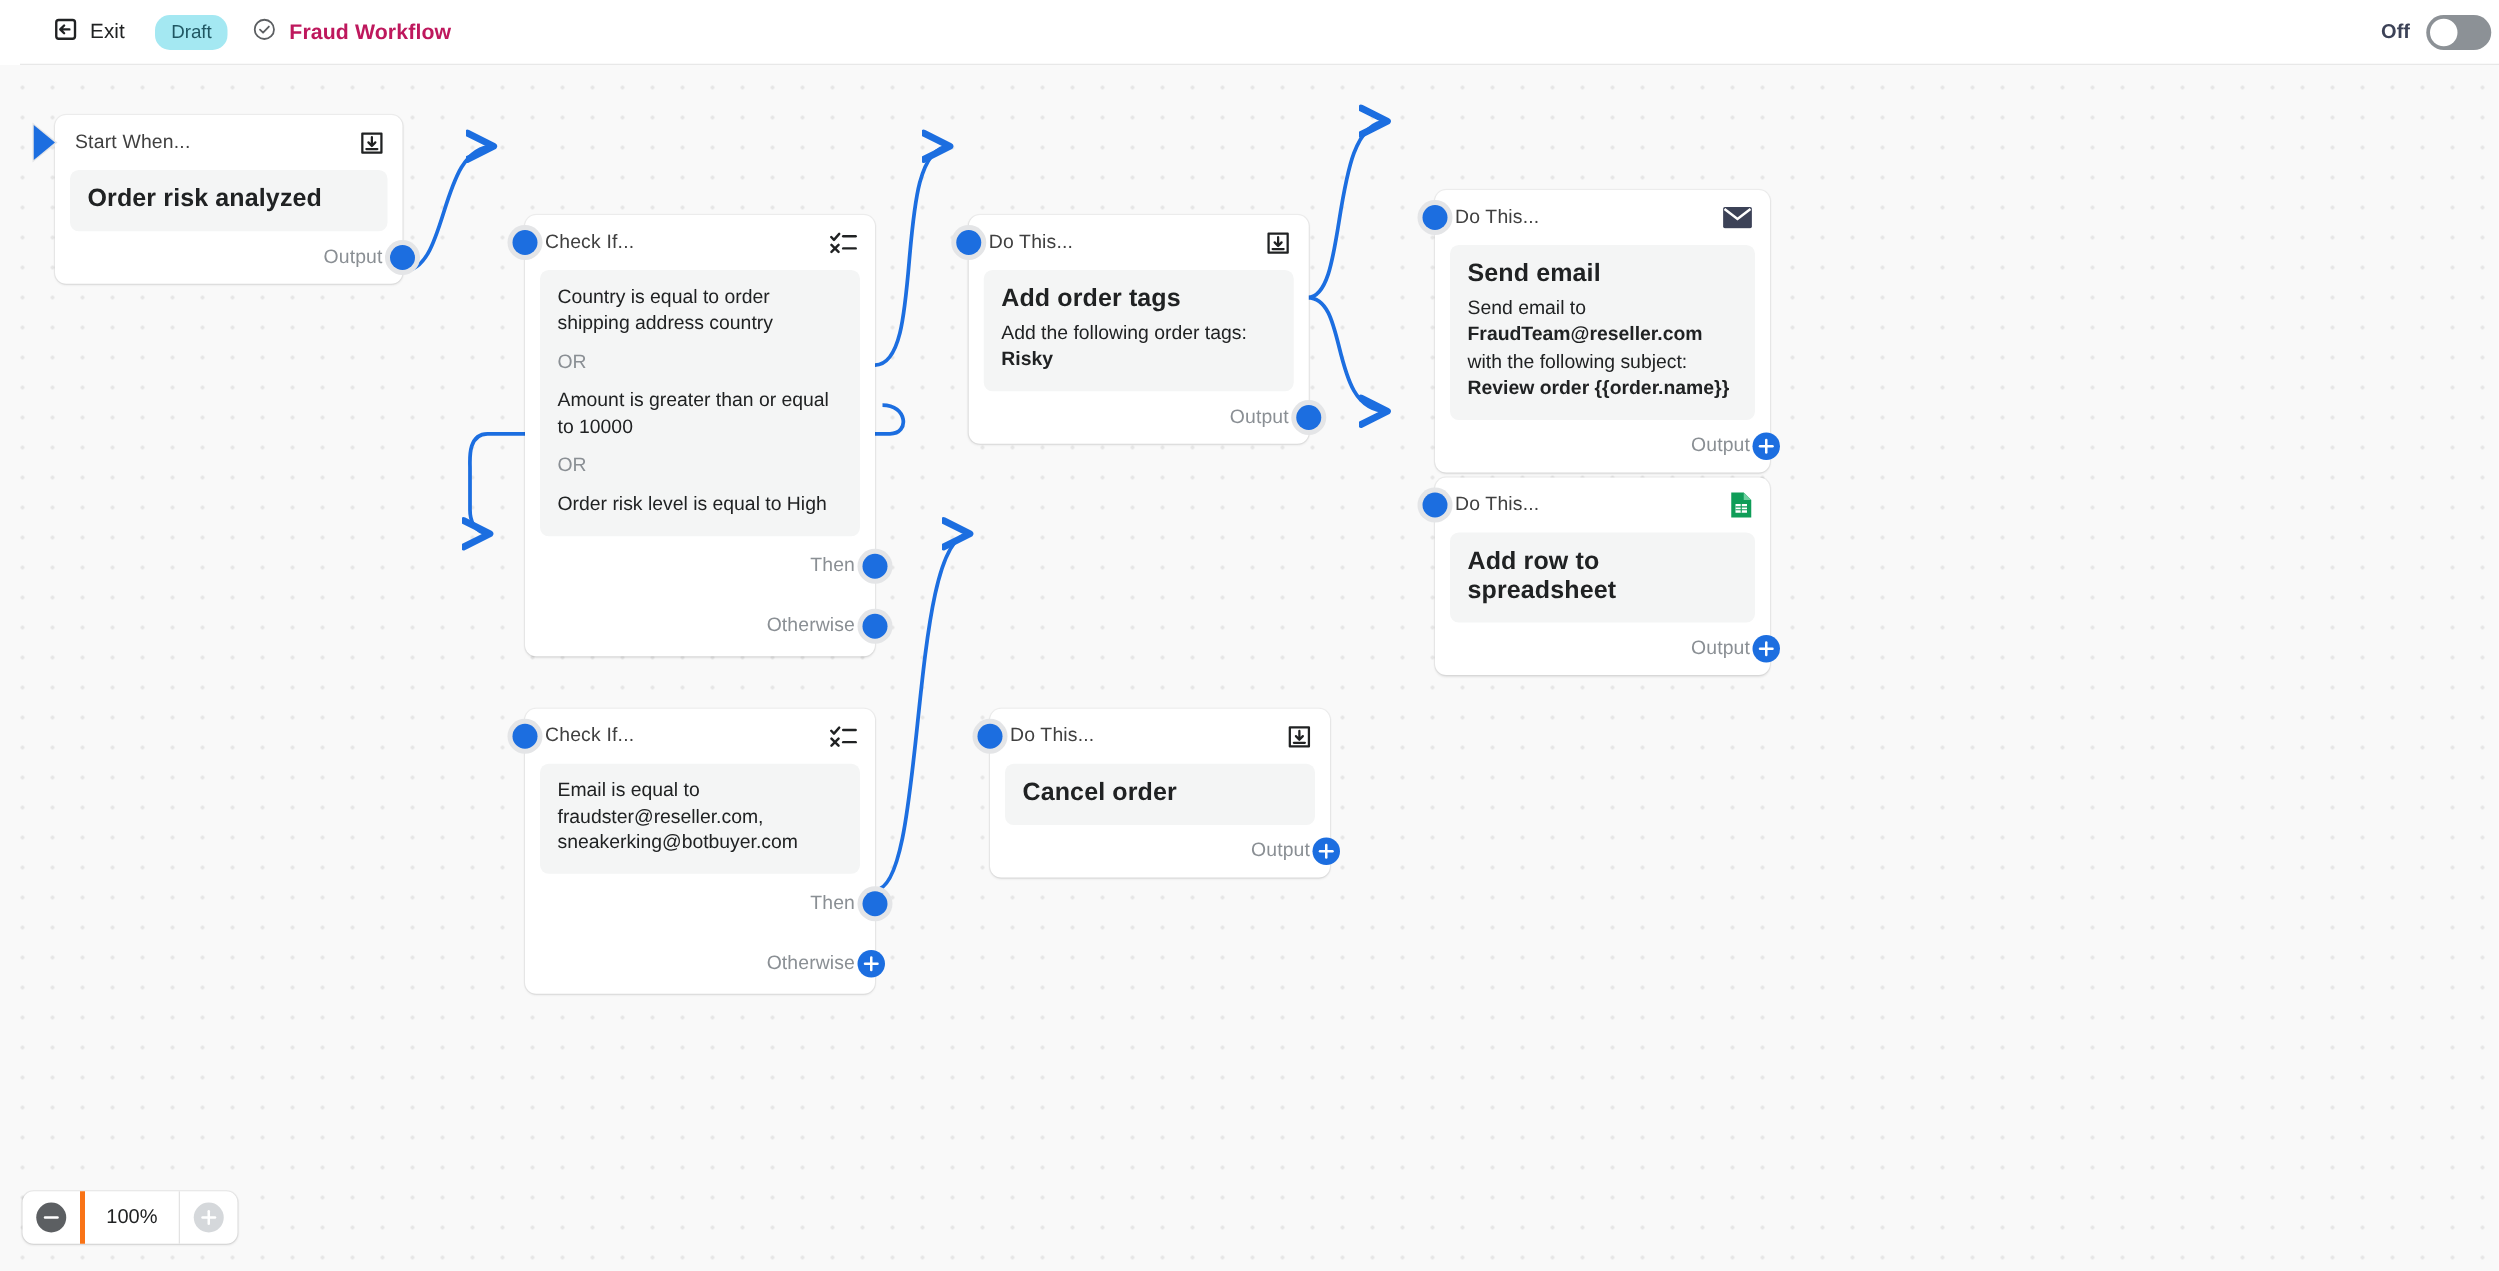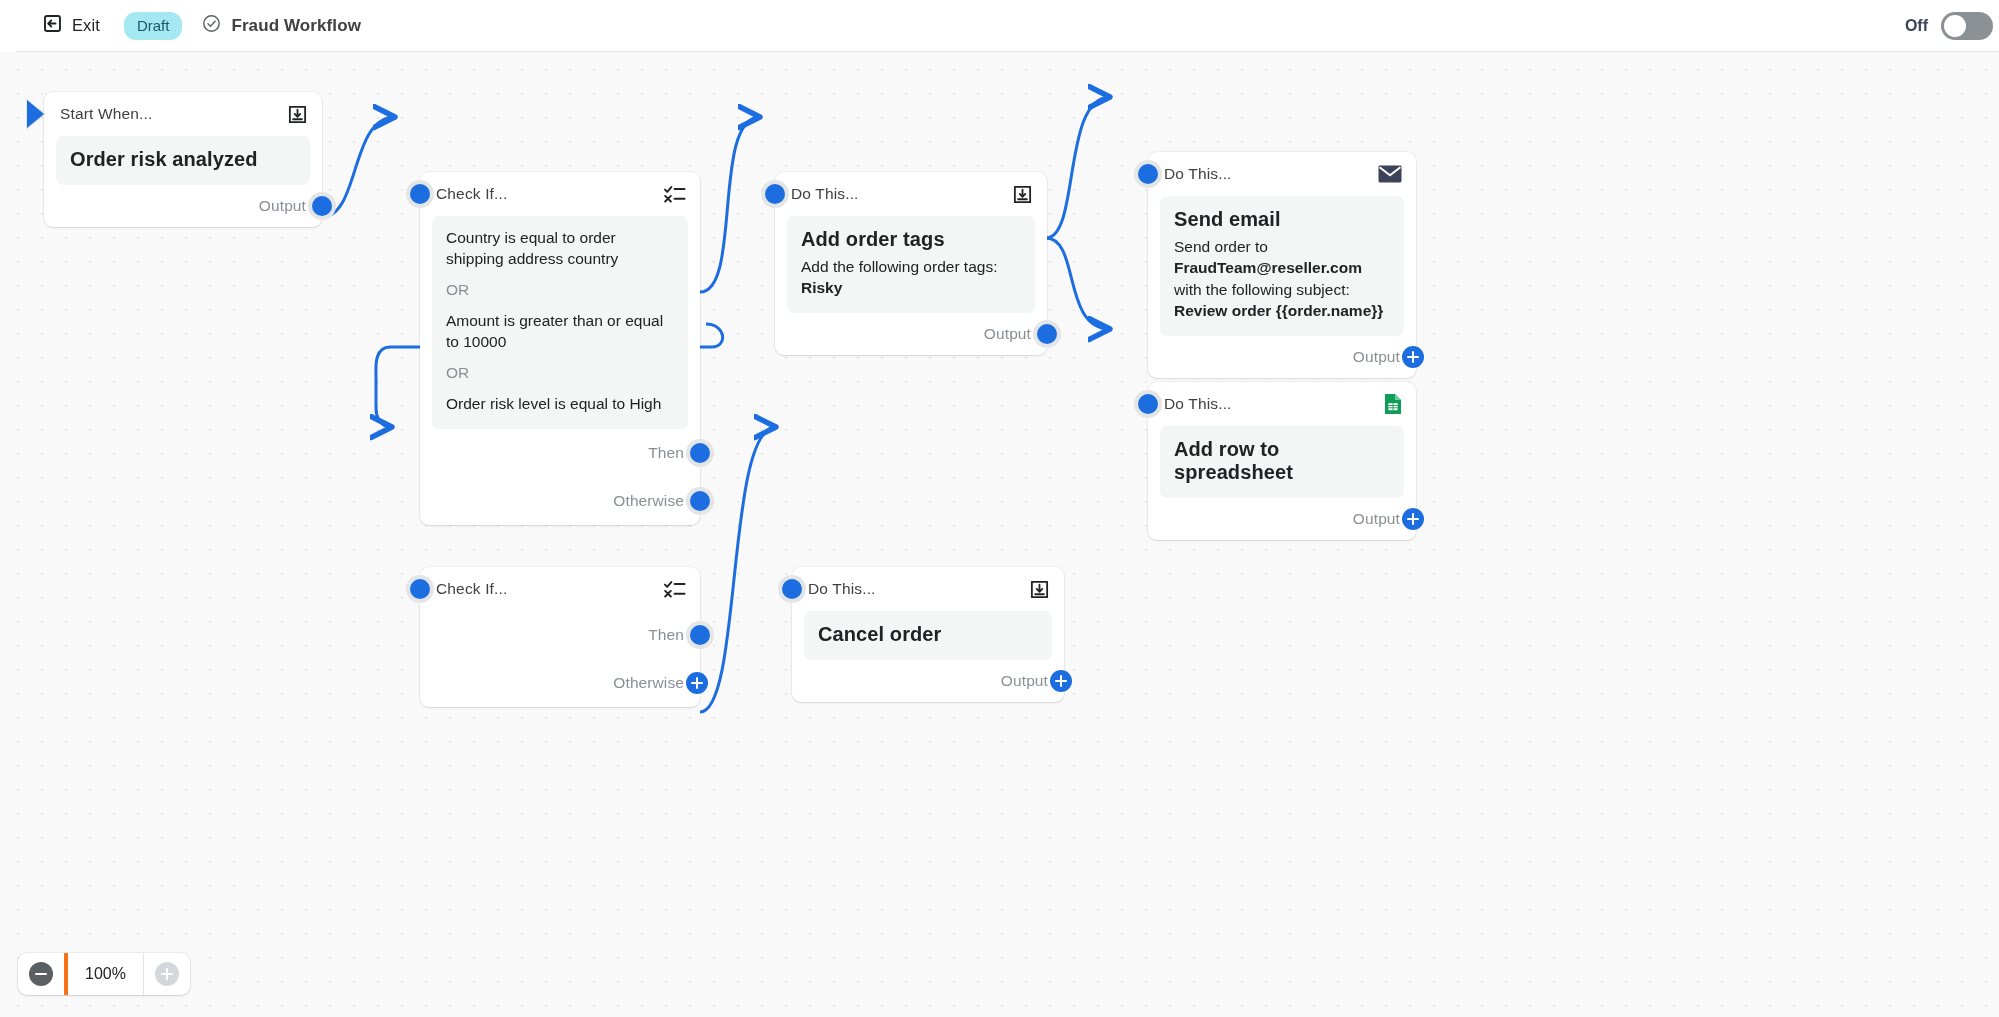--- a/index.html
+++ b/index.html
@@ -26,21 +26,21 @@
   }
   .exit-label { font-size: 16.5px; color: #202223; letter-spacing: .1px; }
   .draft-badge {
     margin-left: 16px;
     background: #a4e8f2; color: #1f5662;
     font-size: 15px; line-height: 1;
     padding: 6px 13px 7px; border-radius: 12px;
     font-weight: 400;
   }
   .wf-title-wrap { display: flex; align-items: center; gap: 10px; margin-left: 20px; }
-  .wf-title { font-size: 17px; font-weight: 700; color: #404040; letter-spacing: .1px; }
+  .wf-title { font-size: 17px; font-weight: 700; color: #be185d; letter-spacing: .1px; }
   .hdr-right {
     margin-left: auto; padding-right: 22px;
     display: flex; align-items: center; gap: 13px;
   }
   .off-label { font-size: 16px; font-weight: 700; color: #3c4257; }
   .toggle {
     width: 52px; height: 28px; border-radius: 14px;
     background: #8c9196; position: relative; cursor: pointer;
   }
   .toggle .knob {
@@ -307,21 +307,21 @@
       <span class="node-head-icon">
         <svg width="24" height="18" viewBox="0 0 24 18">
           <rect x="0.5" y="0.5" width="23" height="17" rx="1.4" fill="#3c4257"></rect>
           <path d="M1.6 2.2L12 10.2 22.4 2.2" fill="none" stroke="#ffffff" stroke-width="2"></path>
         </svg>
       </span>
     </div>
     <div class="node-body">
       <div class="node-title">Send email</div>
       <div class="node-desc" style="margin-top:5px;">
-        <span>Send order to </span><b>FraudTeam@reseller.com</b><span> with the following subject: </span><b>Review order {{order.name}}</b>
+        <span>Send email to </span><b>FraudTeam@reseller.com</b><span> with the following subject: </span><b>Review order {{order.name}}</b>
       </div>
     </div>
     <div class="port-row">
       <span class="port-label">Output</span>
       <div class="port plus out-port" style="top:7px; right:-11px;">
           <div class="dot"></div>
         </div>
     </div>
   </div>
 
@@ -361,20 +361,23 @@
       <span class="node-kicker">Check If...</span>
       <span class="node-head-icon">
         <svg width="22" height="20" viewBox="0 0 24 22">
           <path d="M1 6.2l2.4 2.5L8 3.4" fill="none" stroke="#202223" stroke-width="2.1" stroke-linecap="round" stroke-linejoin="round"></path>
           <path d="M11.5 5.5h11" stroke="#202223" stroke-width="2.1" stroke-linecap="round"></path>
           <path d="M1.2 13.1l6.2 6.2M7.4 13.1l-6.2 6.2" stroke="#202223" stroke-width="2.1" stroke-linecap="round"></path>
           <path d="M11.5 16.2h11" stroke="#202223" stroke-width="2.1" stroke-linecap="round"></path>
         </svg>
       </span>
     </div>
+    <div class="node-body">
+      <div class="cond-line">Email is equal to fraudster@reseller.com, sneakerking@botbuyer.com</div>
+    </div>
     <div class="port-row" style="height:48px;">
       <span class="port-label">Then</span>
       <div class="port out-port" style="top:10px;">
           <div class="dot"></div>
         </div>
     </div>
     <div class="port-row" style="height:48px;">
       <span class="port-label">Otherwise</span>
       <div class="port plus out-port" style="top:10px; right:-11px;">
           <div class="dot"></div>

